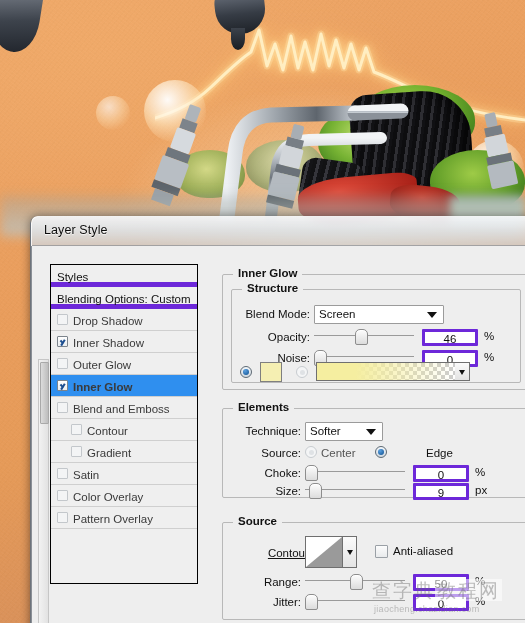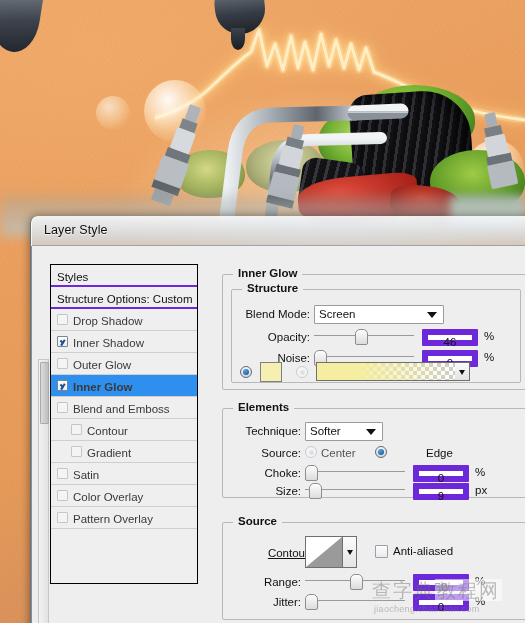--- a/index.html
+++ b/index.html
@@ -125,21 +125,21 @@
     position:absolute;left:0;top:0;width:148px;height:320px;
     background:#efefef;border:1px solid #000;box-sizing:border-box;
   }
   .st-row{
     position:relative;height:22px;line-height:22px;font-size:11.5px;color:#111;
     padding-left:6px;box-sizing:border-box;
     border-bottom:1px solid #000;
     background:#efefef;
     white-space:nowrap;
   }
-  .st-row.plain{border-bottom:2px solid #6d28d9;}
+  .st-row.plain{border-bottom:5px solid #6d28d9;}
   .st-row.eff{border-bottom:1px solid #cfcfcf;padding-left:6px;}
   .st-row.eff.last{border-bottom:none;}
   .st-row.sub{padding-left:20px;}
   .st-row.selected{background:#2f8fef;color:#d94f1a;font-weight:bold;}
   .st-row.selected .cb-box{border-color:#1a4f86;}
   .cb{
     display:inline-block;width:11px;height:11px;margin-right:5px;vertical-align:-1px;
     position:relative;
   }
   .cb-box{
@@ -192,21 +192,21 @@
     background:#ffffff;border:1px solid #9b9b9b;
     font-size:11.5px;color:#111;line-height:17px;padding-left:4px;
     border-radius:1px;
   }
   .select .arrow{
     position:absolute;right:6px;top:6px;width:0;height:0;
     border-left:5px solid transparent;border-right:5px solid transparent;border-top:6px solid #111;
   }
   .numbox{
     position:absolute;width:56px;height:17px;box-sizing:border-box;
-    background:#fff;border:6px solid #6d28d9;border-radius:1px;
+    background:#fff;border:3px solid #6d28d9;border-radius:1px;
     font-size:11.5px;color:#111;line-height:15px;text-align:center;
   }
   .slider{position:absolute;height:14px;}
   .slider .track{position:absolute;left:0;right:0;top:6px;height:1px;background:#9a9a9a;}
   .slider .knob{
     position:absolute;top:0;width:11px;height:14px;
     background:linear-gradient(180deg,#fdfdfd,#dcdcdc);
     border:1px solid #8d8d8d;border-radius:5px 5px 2px 2px;
     box-shadow:inset 0 1px 0 #fff;
   }
@@ -373,21 +373,21 @@
     <div class="dlg-body">
 
       <div class="styles-col">
 
         <div class="lscroll">
           <div class="lscroll-thumb"></div>
         </div>
 
         <div class="styles-list" id="styles-list">
             <div class="st-row plain"><span class="st-label">Styles</span></div>
-            <div class="st-row plain"><span class="st-label">Structure Options: Custom</span></div>
+            <div class="st-row plain"><span class="st-label">Blending Options: Custom</span></div>
             <div class="st-row eff greytext"><span class="cb dim"><span class="cb-box"></span></span><span class="st-label">Drop Shadow</span></div>
             <div class="st-row eff greytext"><span class="cb checked"><span class="cb-box"></span></span><span class="st-label">Inner Shadow</span></div>
             <div class="st-row eff greytext"><span class="cb dim"><span class="cb-box"></span></span><span class="st-label">Outer Glow</span></div>
             <div class="st-row eff greytext selected"><span class="cb checked"><span class="cb-box"></span></span><span class="st-label">Inner Glow</span></div>
             <div class="st-row eff greytext"><span class="cb dim"><span class="cb-box"></span></span><span class="st-label">Blend and Emboss</span></div>
             <div class="st-row eff greytext sub"><span class="cb dim"><span class="cb-box"></span></span><span class="st-label">Contour</span></div>
             <div class="st-row eff greytext sub"><span class="cb dim"><span class="cb-box"></span></span><span class="st-label">Gradient</span></div>
             <div class="st-row eff greytext"><span class="cb dim"><span class="cb-box"></span></span><span class="st-label">Satin</span></div>
             <div class="st-row eff greytext"><span class="cb dim"><span class="cb-box"></span></span><span class="st-label">Color Overlay</span></div>
             <div class="st-row eff greytext"><span class="cb dim"><span class="cb-box"></span></span><span class="st-label">Pattern Overlay</span></div>

